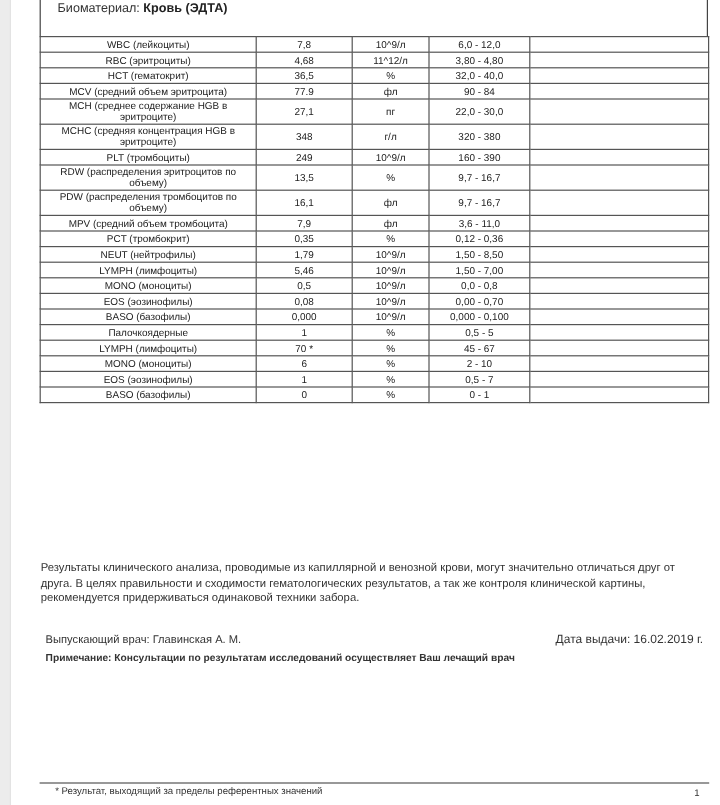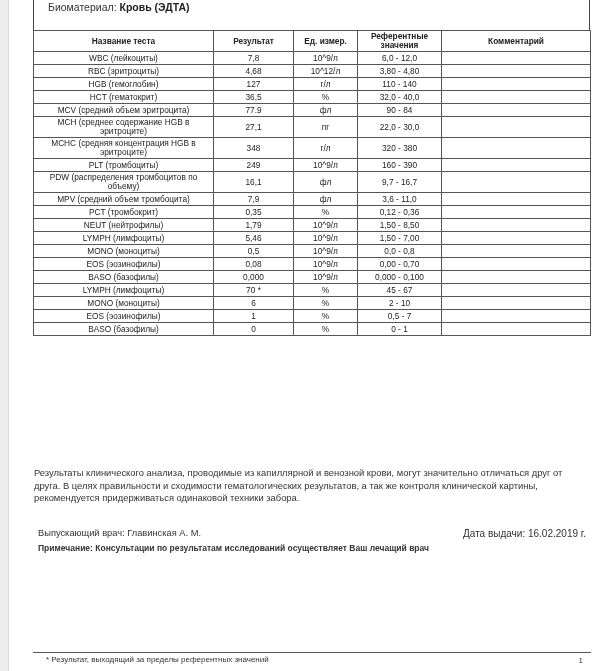--- a/index.html
+++ b/index.html
@@ -43,48 +43,34 @@
 
 <table class="results">
   <colgroup>
     <col style="width:180px">
       <col style="width:80px">
       <col style="width:64px">
       <col style="width:84px">
       <col style="width:149px">
   </colgroup>
   <thead>
-    <tr class="head-row">
-      <th>Название теста</th>
-      <th>Результат</th>
-      <th>Ед. измер.</th>
-      <th>Референтные значения</th>
-      <th>Комментарий</th>
-    </tr>
   </thead>
   <tbody id="rows">
       <tr class="r1">
         <td class="name">WBC (лейкоциты)</td>
         <td class="c">7,8</td>
         <td class="c">10^9/л</td>
         <td class="c">6,0 - 12,0</td>
         <td class="c"></td>
       </tr>
       <tr class="r1">
         <td class="name">RBC (эритроциты)</td>
         <td class="c">4,68</td>
-        <td class="c">10^12/л</td>
+        <td class="c">11^12/л</td>
         <td class="c">3,80 - 4,80</td>
-        <td class="c"></td>
-      </tr>
-      <tr class="r1">
-        <td class="name">HGB (гемоглобин)</td>
-        <td class="c">127</td>
-        <td class="c">г/л</td>
-        <td class="c">110 - 140</td>
         <td class="c"></td>
       </tr>
       <tr class="r1">
         <td class="name">HCT (гематокрит)</td>
         <td class="c">36,5</td>
         <td class="c">%</td>
         <td class="c">32,0 - 40,0</td>
         <td class="c"></td>
       </tr>
       <tr class="r1">
@@ -109,20 +95,27 @@
         <td class="c"></td>
       </tr>
       <tr class="r1">
         <td class="name">PLT (тромбоциты)</td>
         <td class="c">249</td>
         <td class="c">10^9/л</td>
         <td class="c">160 - 390</td>
         <td class="c"></td>
       </tr>
       <tr class="r2">
+        <td class="name">RDW (распределения эритроцитов по объему)</td>
+        <td class="c">13,5</td>
+        <td class="c">%</td>
+        <td class="c">9,7 - 16,7</td>
+        <td class="c"></td>
+      </tr>
+      <tr class="r2">
         <td class="name">PDW (распределения тромбоцитов по объему)</td>
         <td class="c">16,1</td>
         <td class="c">фл</td>
         <td class="c">9,7 - 16,7</td>
         <td class="c"></td>
       </tr>
       <tr class="r1">
         <td class="name">MPV (средний объем тромбоцита)</td>
         <td class="c">7,9</td>
         <td class="c">фл</td>
@@ -165,20 +158,27 @@
         <td class="c"></td>
       </tr>
       <tr class="r1">
         <td class="name">BASO (базофилы)</td>
         <td class="c">0,000</td>
         <td class="c">10^9/л</td>
         <td class="c">0,000 - 0,100</td>
         <td class="c"></td>
       </tr>
       <tr class="r1">
+        <td class="name">Палочкоядерные</td>
+        <td class="c">1</td>
+        <td class="c">%</td>
+        <td class="c">0,5 - 5</td>
+        <td class="c"></td>
+      </tr>
+      <tr class="r1">
         <td class="name">LYMPH (лимфоциты)</td>
         <td class="c">70 *</td>
         <td class="c">%</td>
         <td class="c">45 - 67</td>
         <td class="c"></td>
       </tr>
       <tr class="r1">
         <td class="name">MONO (моноциты)</td>
         <td class="c">6</td>
         <td class="c">%</td>

